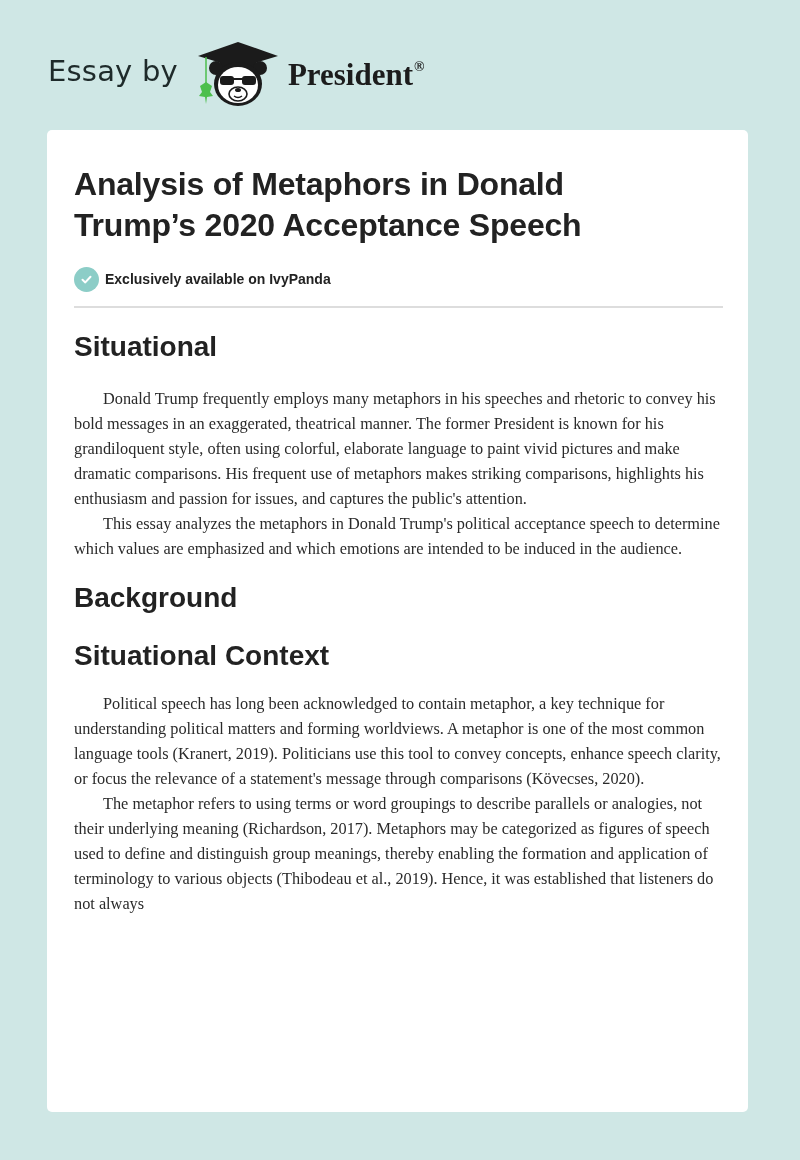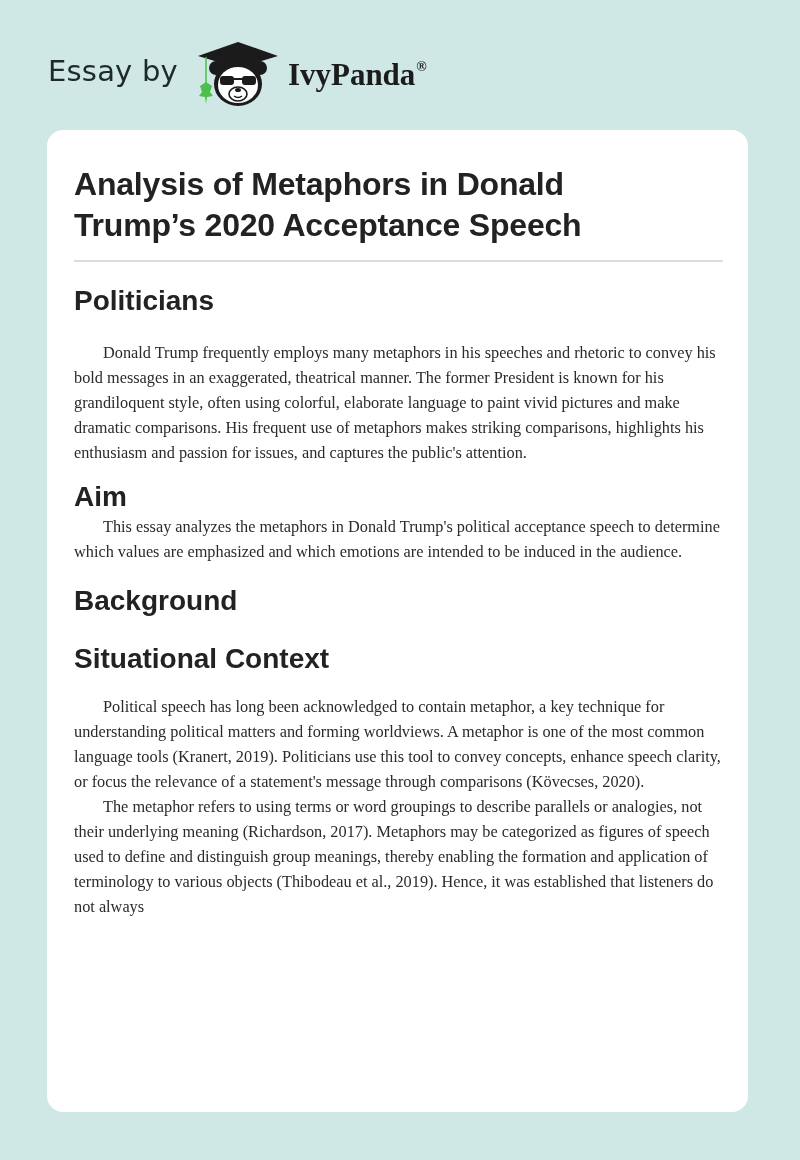--- a/index.html
+++ b/index.html
@@ -51,21 +51,21 @@
       top: 2px;
       margin-left: 1px;
     }
     .card {
       position: absolute;
       left: 47px;
       top: 130px;
       width: 701px;
       height: 982px;
       background: #ffffff;
-      border-radius: 16px;
+      border-radius: 5px;
       overflow: hidden;
     }
     .card-inner {
       padding: 34px 26px 0 27px;
     }
     h1.title {
       margin: 0;
       font-size: 32px;
       line-height: 41px;
       font-weight: bold;
@@ -155,34 +155,41 @@
 
       <rect x="24" y="38" width="14" height="9" rx="3" fill="#1b1b1b"></rect>
       <rect x="46" y="38" width="14" height="9" rx="3" fill="#1b1b1b"></rect>
       <rect x="37" y="40" width="10" height="2" fill="#1b1b1b"></rect>
 
       <ellipse cx="42" cy="56" rx="9" ry="7" fill="#ffffff" stroke="#1b1b1b" stroke-width="1.6"></ellipse>
       <ellipse cx="42" cy="52" rx="3" ry="2" fill="#1b1b1b"></ellipse>
       <path d="M38 58 Q42 61 46 58" stroke="#1b1b1b" stroke-width="1.4" fill="none"></path>
     </svg>
   </span>
-  <span class="brand"><span>IvyPanda</span><sup>®</sup></span>
+  <span class="brand"><span>President</span><sup>®</sup></span>
 </div>
 
 <div class="card">
   <div class="card-inner">
     <h1 class="title">Analysis of Metaphors in Donald Trump’s 2020 Acceptance Speech</h1>
 
+    <div class="exclusive">
+      <span class="check">
+        <svg width="13" height="13" viewBox="0 0 13 13">
+          <path d="M2.5 6.8 L5.3 9.4 L10.5 3.8" stroke="#ffffff" stroke-width="2" fill="none" stroke-linecap="round" stroke-linejoin="round"></path>
+        </svg>
+      </span>
+      <span class="exclusive-text">Exclusively available on IvyPanda</span>
+    </div>
 
     <div class="divider"></div>
 
-    <h2 class="h-intro">Politicians</h2>
+    <h2 class="h-intro">Situational</h2>
     <p class="p-intro">Donald Trump frequently employs many metaphors in his speeches and rhetoric to convey his bold messages in an exaggerated, theatrical manner. The former President is known for his grandiloquent style, often using colorful, elaborate language to paint vivid pictures and make dramatic comparisons. His frequent use of metaphors makes striking comparisons, highlights his enthusiasm and passion for issues, and captures the public's attention.</p>
 
-    <h2 class="h-aim">Aim</h2>
     <p class="p-aim">This essay analyzes the metaphors in Donald Trump's political acceptance speech to determine which values are emphasized and which emotions are intended to be induced in the audience.</p>
 
     <h2 class="h-bg">Background</h2>
     <h3 class="h-sit">Situational Context</h3>
     <p class="p-sit1">Political speech has long been acknowledged to contain metaphor, a key technique for understanding political matters and forming worldviews. A metaphor is one of the most common language tools (Kranert, 2019). Politicians use this tool to convey concepts, enhance speech clarity, or focus the relevance of a statement's message through comparisons (Kövecses, 2020).</p>
     <p class="p-sit2">The metaphor refers to using terms or word groupings to describe parallels or analogies, not their underlying meaning (Richardson, 2017). Metaphors may be categorized as figures of speech used to define and distinguish group meanings, thereby enabling the formation and application of terminology to various objects (Thibodeau et al., 2019). Hence, it was established that listeners do not always</p>
   </div>
 </div>
 
 </body></html>

